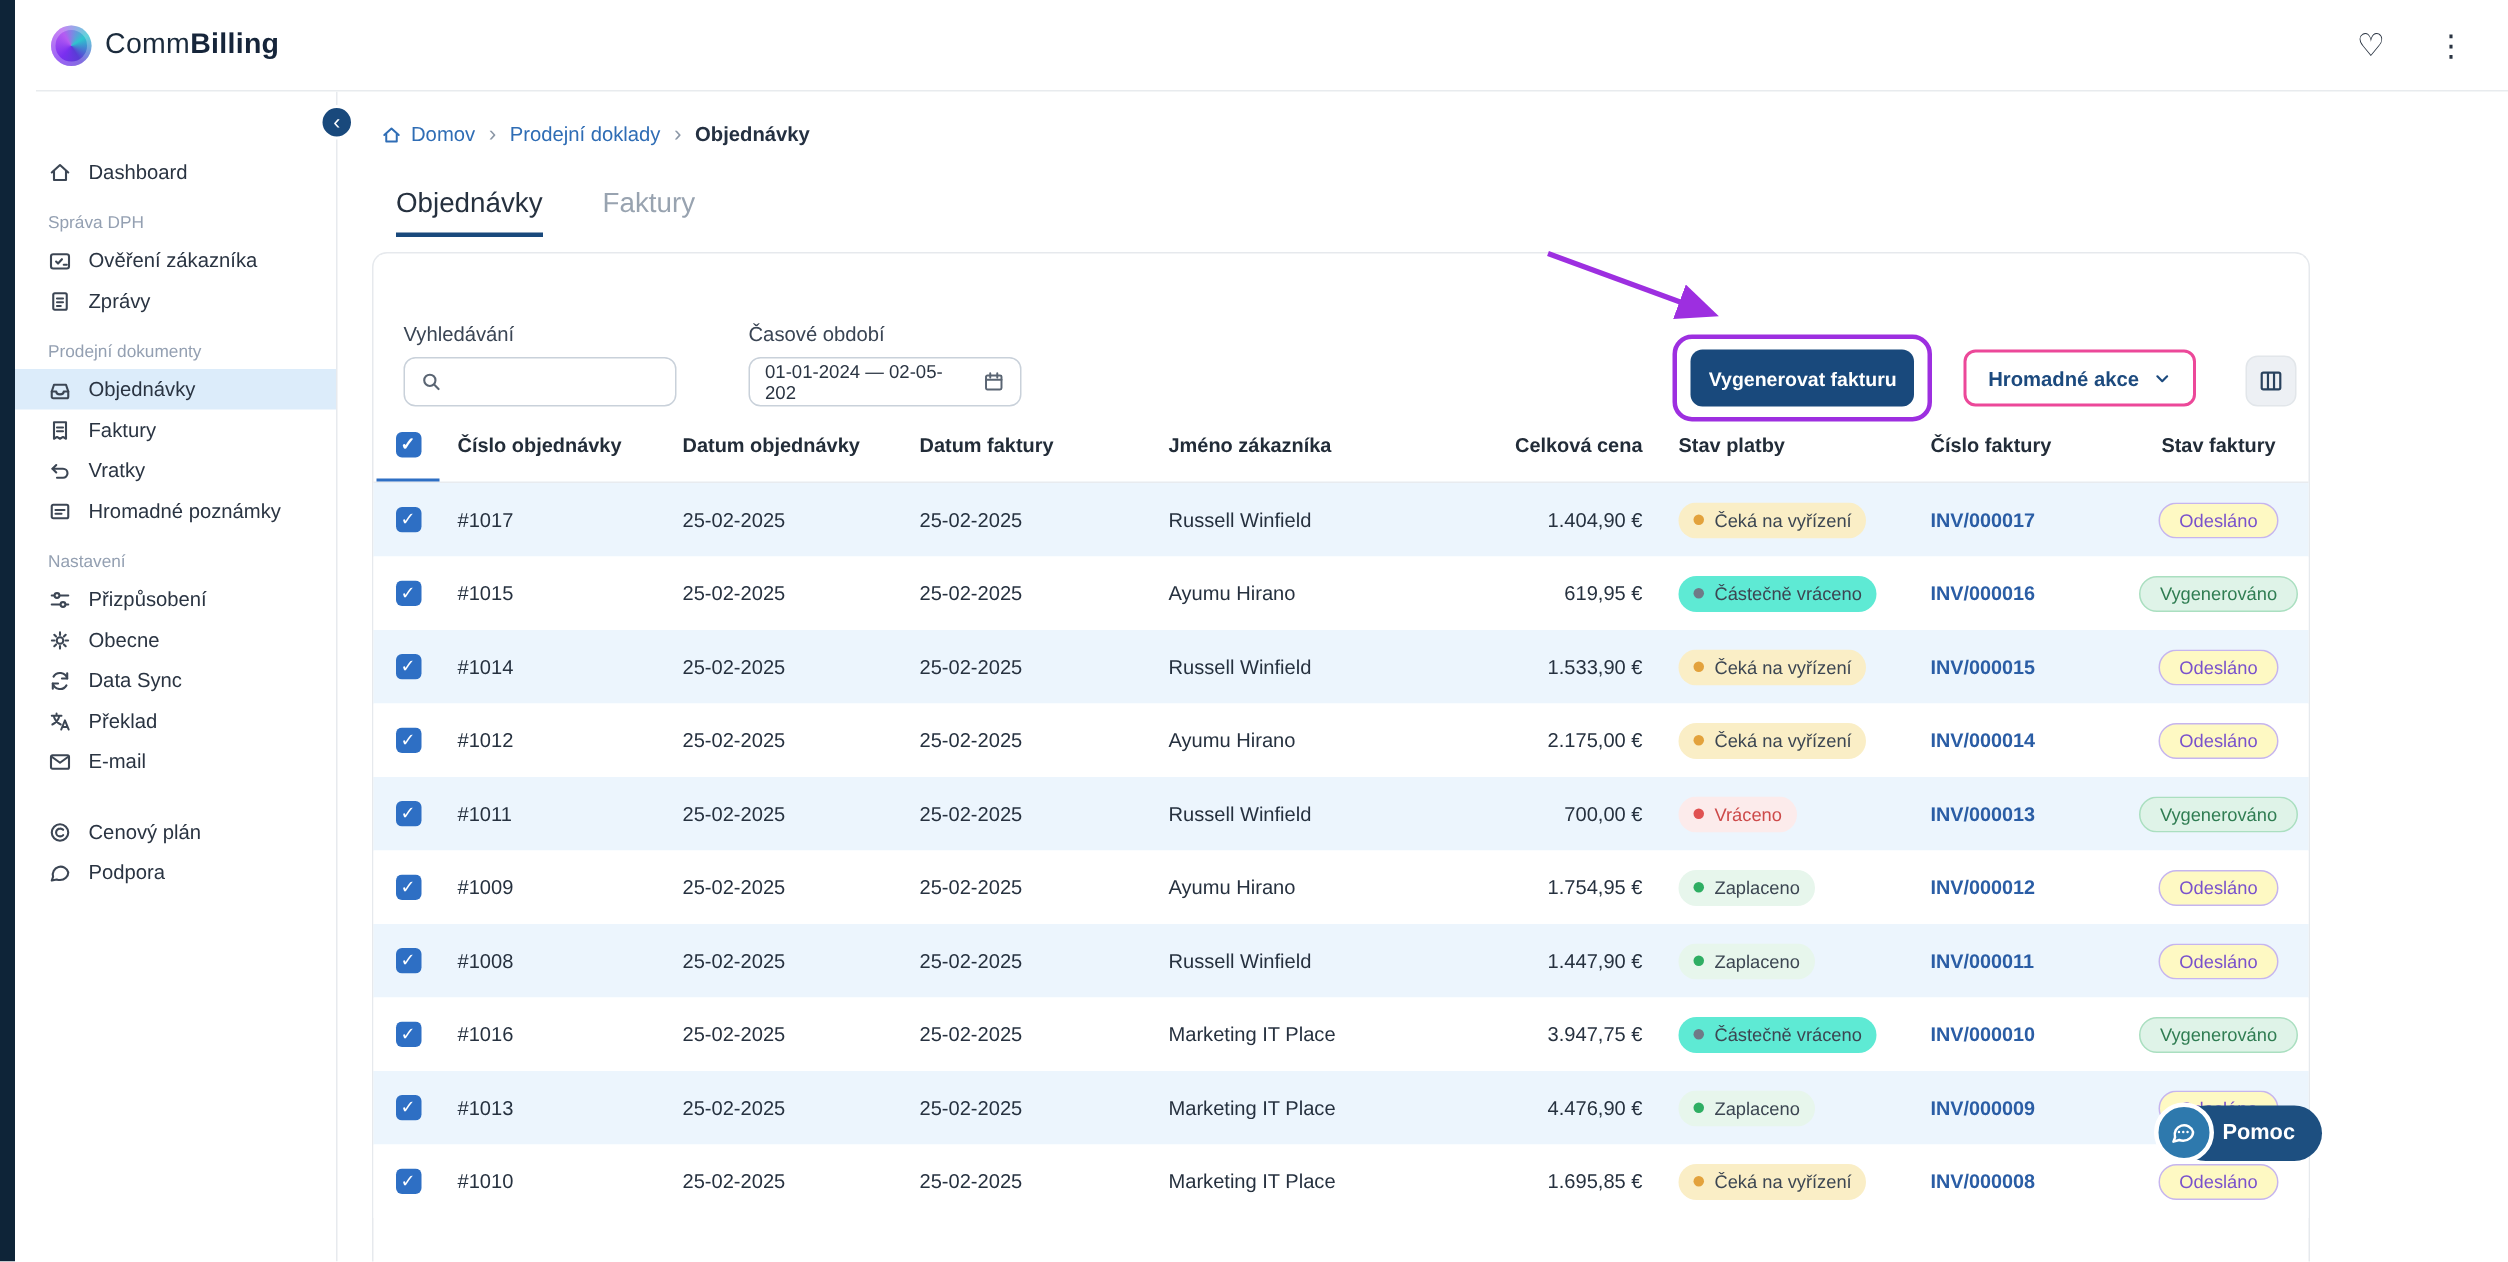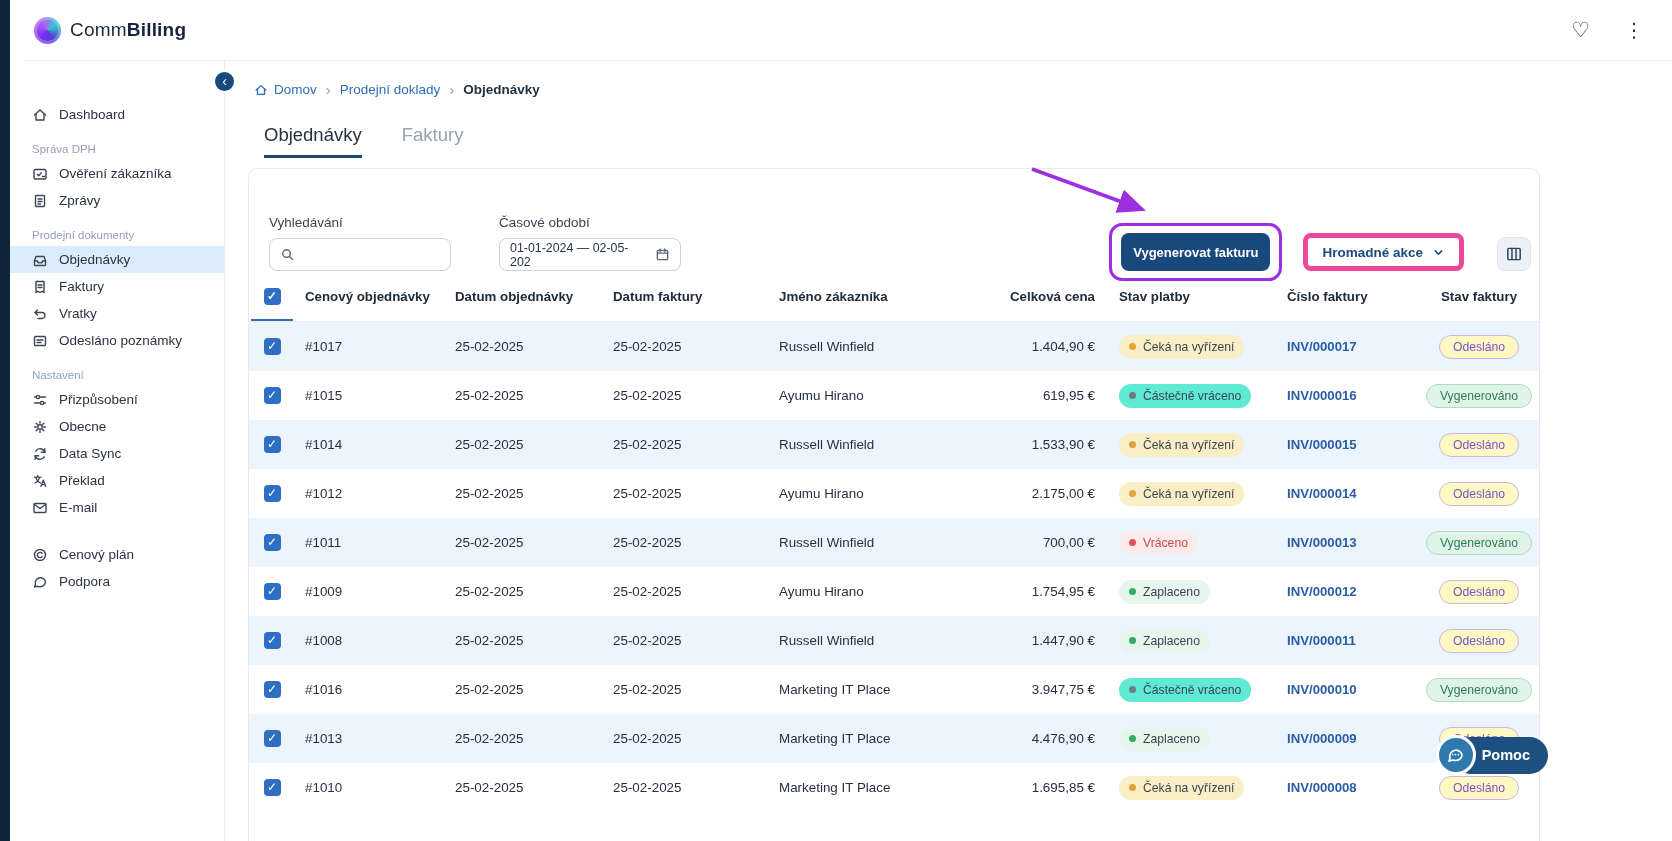--- a/index.html
+++ b/index.html
@@ -61,21 +61,21 @@
   .finput { width:182px; height:33px; border:1px solid #c9d1da; border-radius:8px; display:flex;
     align-items:center; padding:0 10px; gap:8px; font-size:12.4px; color:#2a3442; background:#fff; cursor:text; }
   .finput svg { width:15px; height:15px; color:#5a6573; flex:none; }
   .finput .cal { margin-left:auto; }
   .factions { margin-left:auto; display:flex; align-items:flex-end; gap:22px; padding-bottom:0; }
   .gen-wrap { position:relative; }
   .btn-primary { height:38px; padding:0 12px; background:#19497c; color:#fff; font-weight:700;
     font-size:13px; border:none; border-radius:8px; cursor:pointer; font-family:inherit; }
   .hl-box { position:absolute; top:-10px; bottom:-10px; left:-12px; right:-12px;
     border:3px solid #9d2fe0; border-radius:13px; pointer-events:none; }
-  .btn-bulk { height:38px; padding:0 14px; border:5px solid #ec4899; border-radius:8px; background:#fff;
+  .btn-bulk { height:38px; padding:0 14px; border:2px solid #ec4899; border-radius:8px; background:#fff;
     color:#1c4a7e; font-weight:700; font-size:13.5px; display:flex; align-items:center; gap:9px;
     cursor:pointer; font-family:inherit; margin-left:11px; }
   .btn-bulk svg { width:13px; height:13px; }
   .btn-cols { width:34px; height:34px; margin-left:11px; border-radius:8px; background:#edf0f4;
     border:1px solid #e2e6ea; display:flex; align-items:center; justify-content:center; cursor:pointer; }
   .btn-cols svg { width:18px; height:18px; color:#29425e; }
 
   
   .thead { display:flex; height:51px; align-items:center; border-bottom:1px solid #e8ebef;
     font-weight:700; font-size:13.3px; color:#222c38; }
@@ -186,21 +186,21 @@
         <path d="M3 6.5h7a3 3 0 0 1 0 6H6"></path>
         <path d="M5.5 4 3 6.5 5.5 9"></path>
       </svg>
     <span>Vratky</span>
   </div>
   <div class="nav-item">
     <svg viewBox="0 0 16 16" fill="none" stroke="currentColor" stroke-width="1.4" stroke-linecap="round" stroke-linejoin="round">
         <rect x="2.5" y="3.5" width="11" height="9" rx="1"></rect>
         <path d="M5 7h6M5 9.5h4"></path>
       </svg>
-    <span>Odesláno poznámky</span>
+    <span>Hromadné poznámky</span>
   </div>
 
   <div class="nav-section">Nastavení</div>
   <div class="nav-item">
     <svg viewBox="0 0 16 16" fill="none" stroke="currentColor" stroke-width="1.4" stroke-linecap="round">
         <path d="M2.5 5h11M2.5 11h11"></path>
         <circle cx="6" cy="5" r="1.6" fill="#fff"></circle>
         <circle cx="10" cy="11" r="1.6" fill="#fff"></circle>
       </svg>
     <span>Přizpůsobení</span>
@@ -311,21 +311,21 @@
               <path d="M6.2 3v10M9.8 3v10"></path>
             </svg>
         </button>
       </div>
     </div>
 
     <div class="thead">
       <div class="td c-check th-check">
           <span class="cb">✓</span>
         </div>
-      <div class="td c-order">Cenový objednávky</div>
+      <div class="td c-order">Číslo objednávky</div>
       <div class="td c-odate">Datum objednávky</div>
       <div class="td c-idate">Datum faktury</div>
       <div class="td c-cust">Jméno zákazníka</div>
       <div class="td c-total">Celková cena</div>
       <div class="td c-pay">Stav platby</div>
       <div class="td c-invno">Číslo faktury</div>
       <div class="td c-invst">Stav faktury</div>
     </div>
 
     <div>

